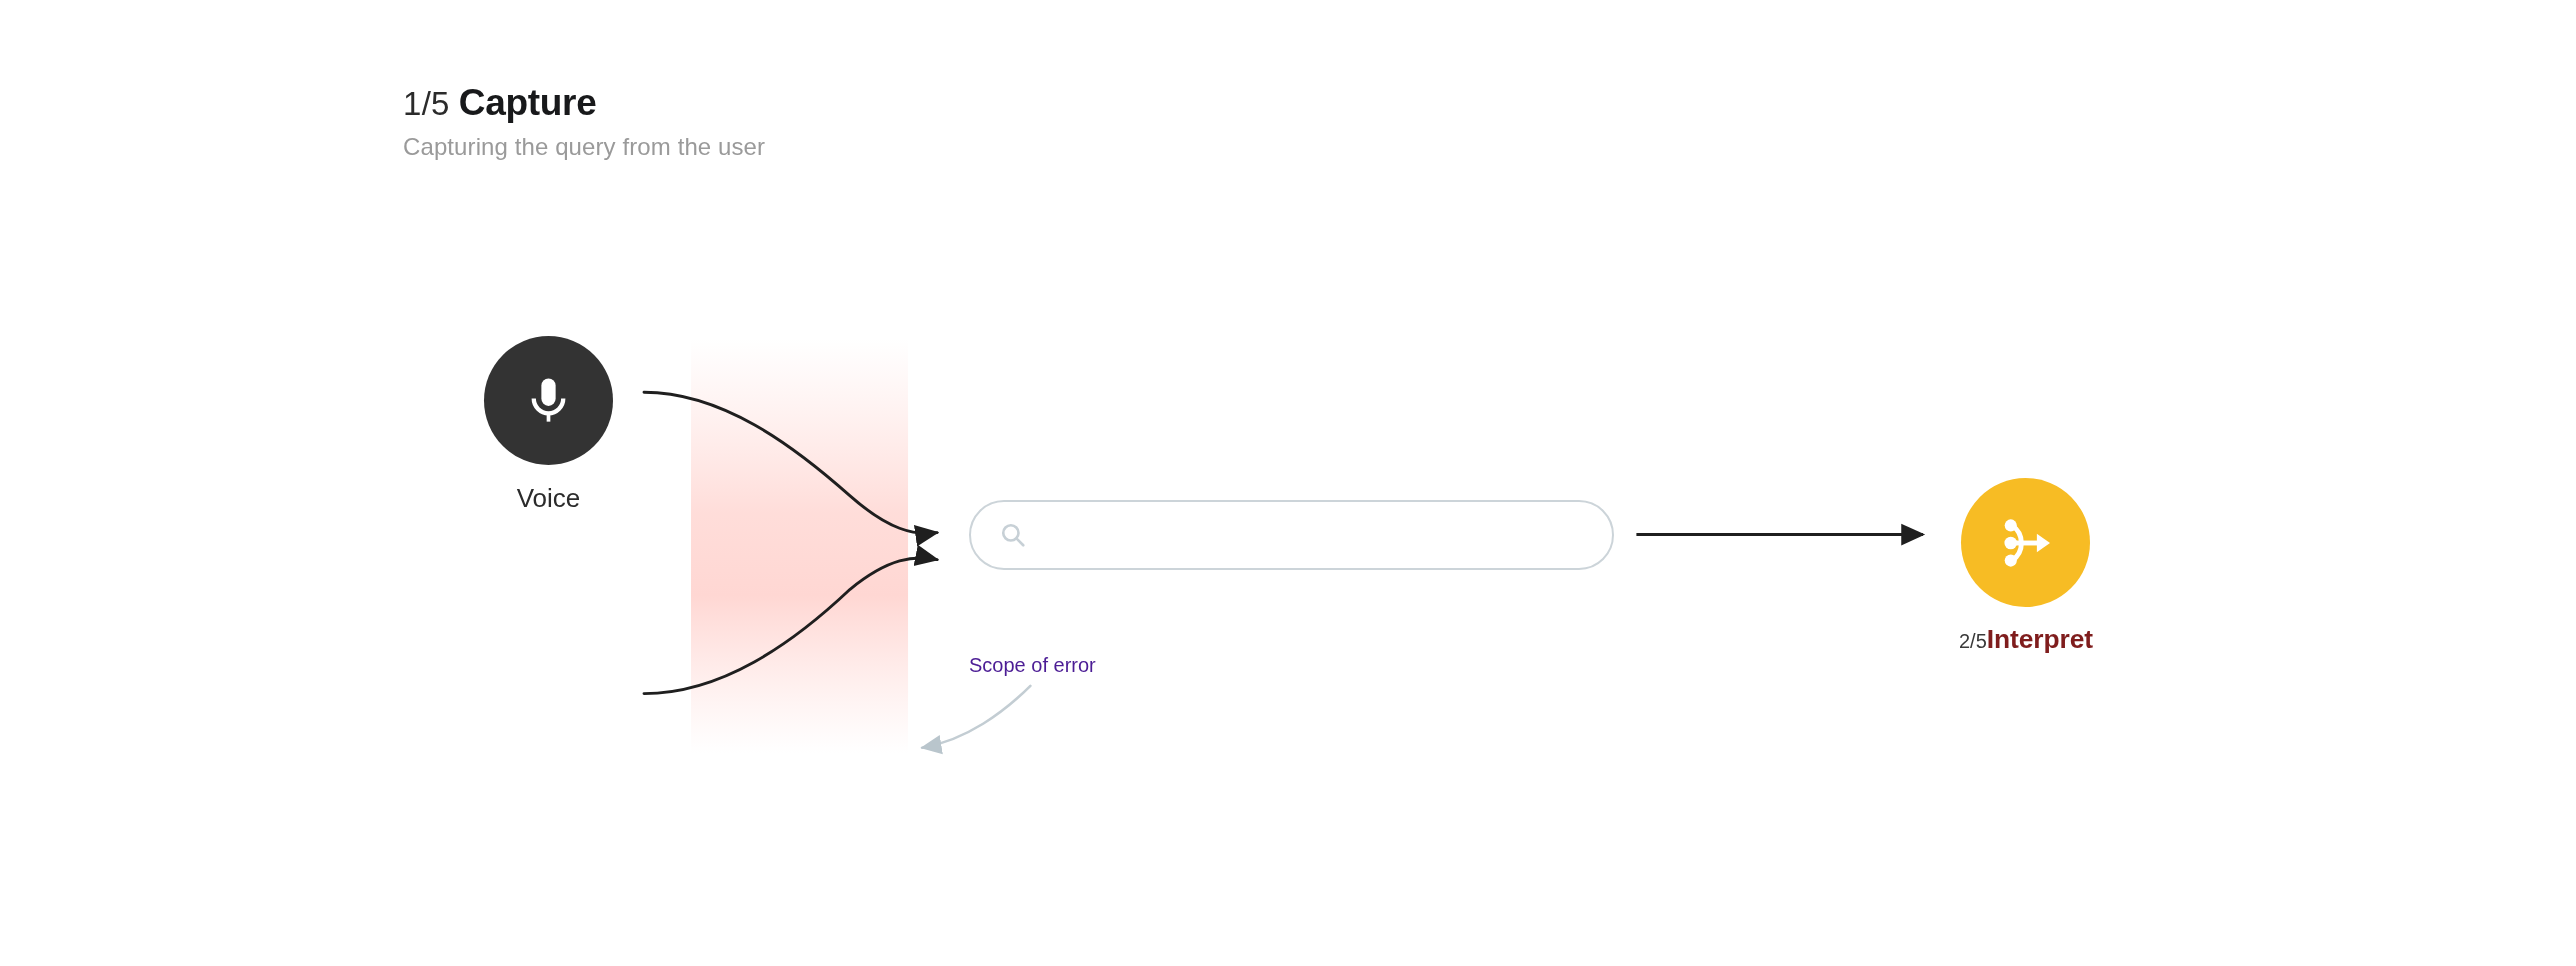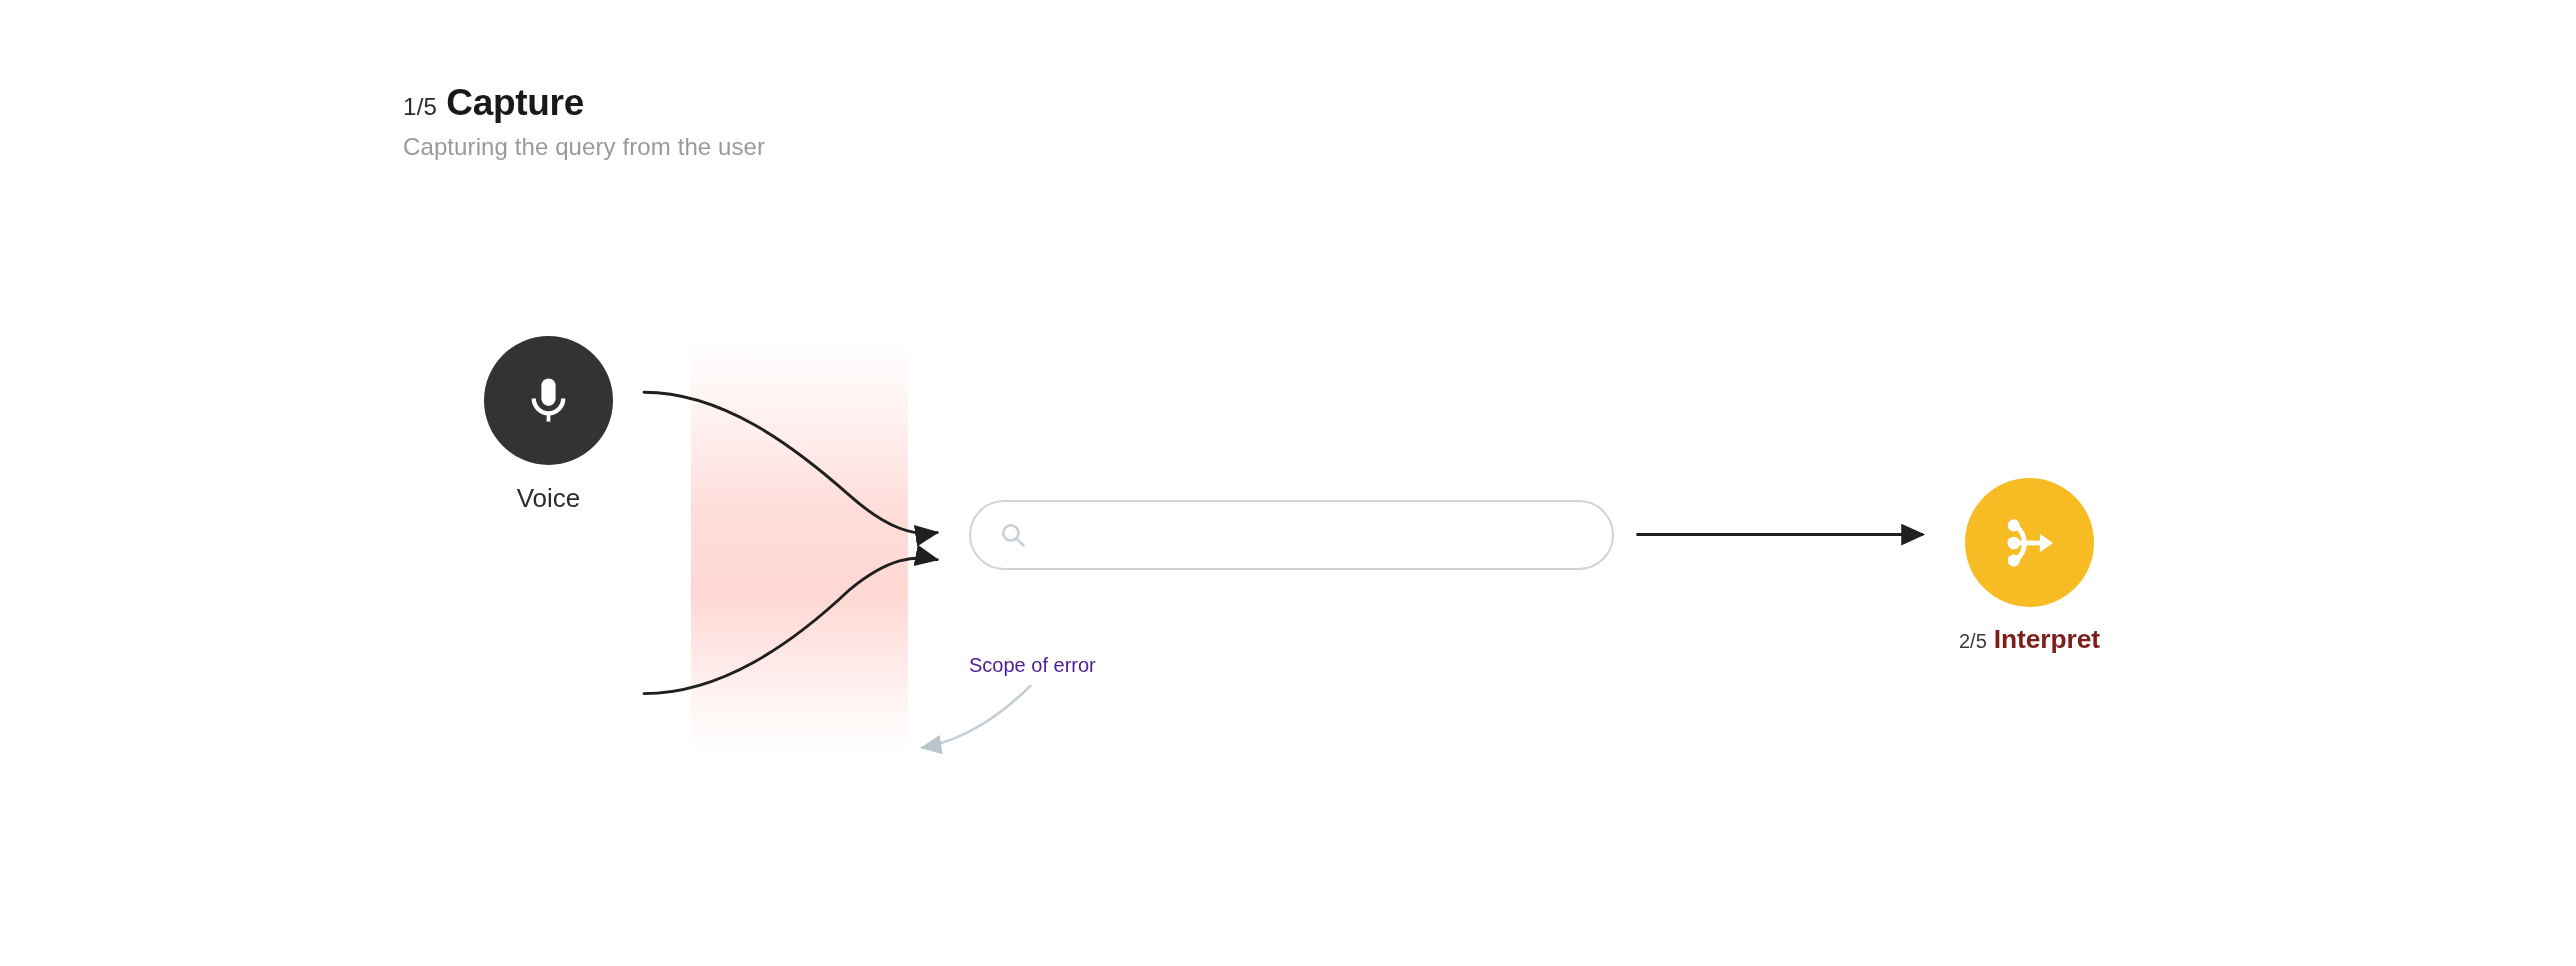--- a/index.html
+++ b/index.html
@@ -23,21 +23,21 @@
     top: 82px;
     width: 1030px;
   }
   #title-line {
     display: flex;
     align-items: baseline;
     gap: 9px;
     white-space: nowrap;
   }
   #step-counter {
-    font-size: 24px;
+    font-size: 33px;
     font-weight: 400;
     color: #2b2b2b;
     letter-spacing: 0.3px;
   }
   #page-title {
     font-size: 37px;
     font-weight: 700;
     color: #18191b;
     letter-spacing: -0.3px;
   }
@@ -87,21 +87,20 @@
     margin-top: 18px;
     font-size: 26px;
     font-weight: 400;
     color: #2b2b2b;
     white-space: nowrap;
   }
   .node-label-split {
     margin-top: 16.7px;
     display: flex;
     align-items: baseline;
-    gap: 7px;
     white-space: nowrap;
   }
   .node-label-split .frac {
     font-size: 20px;
     font-weight: 400;
     color: #3a3a3a;
   }
   .node-label-split .name {
     font-size: 26.4px;
     font-weight: 700;

